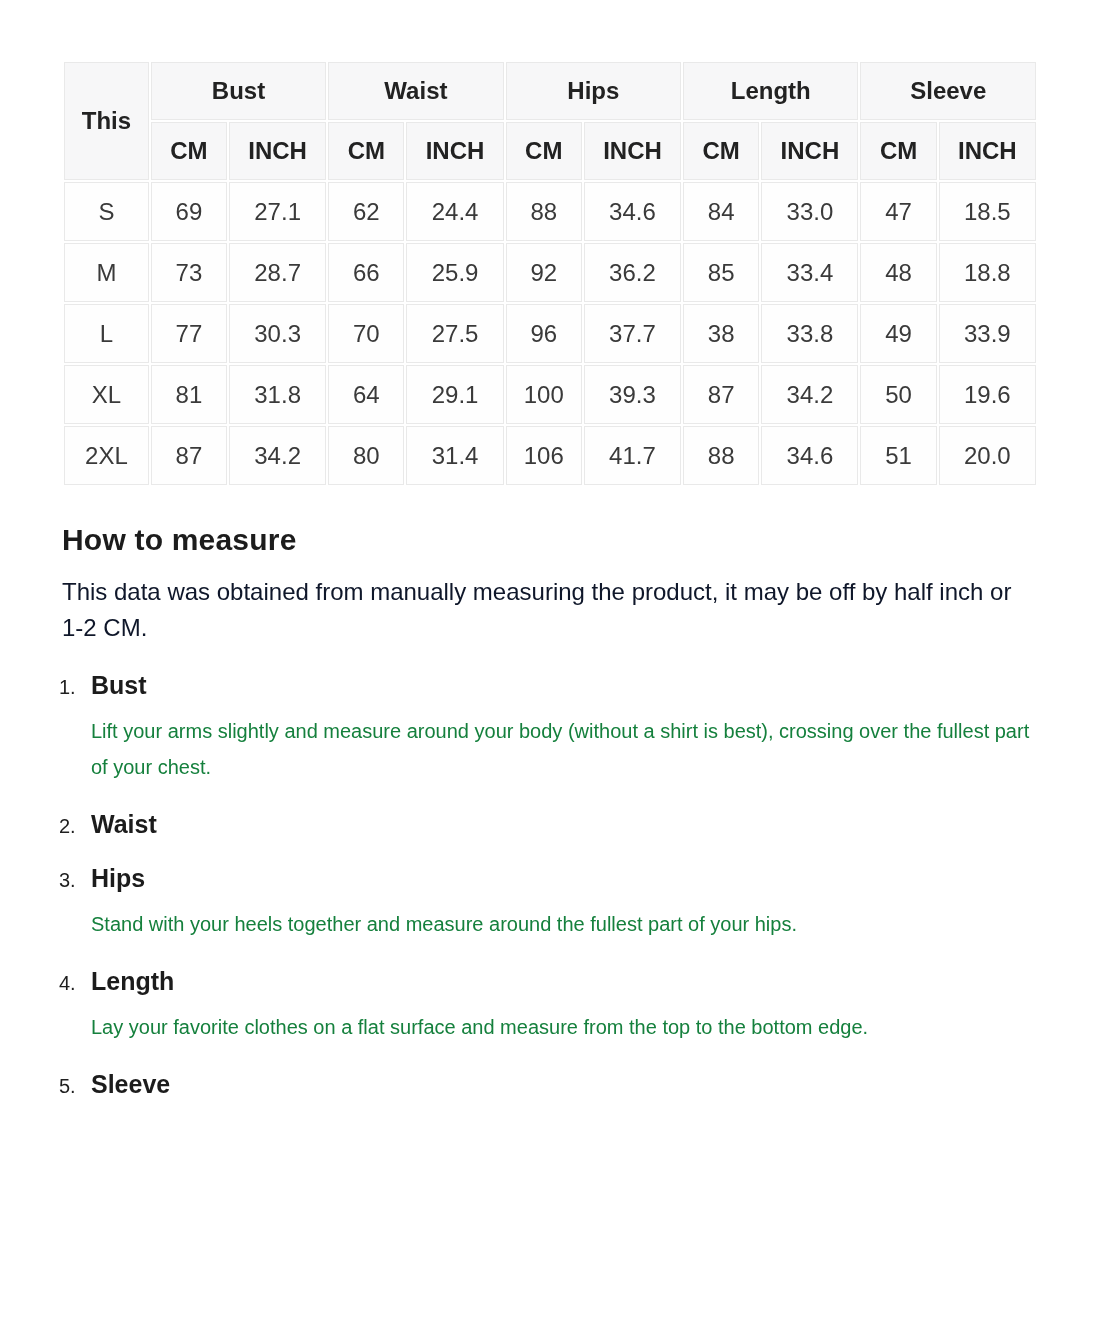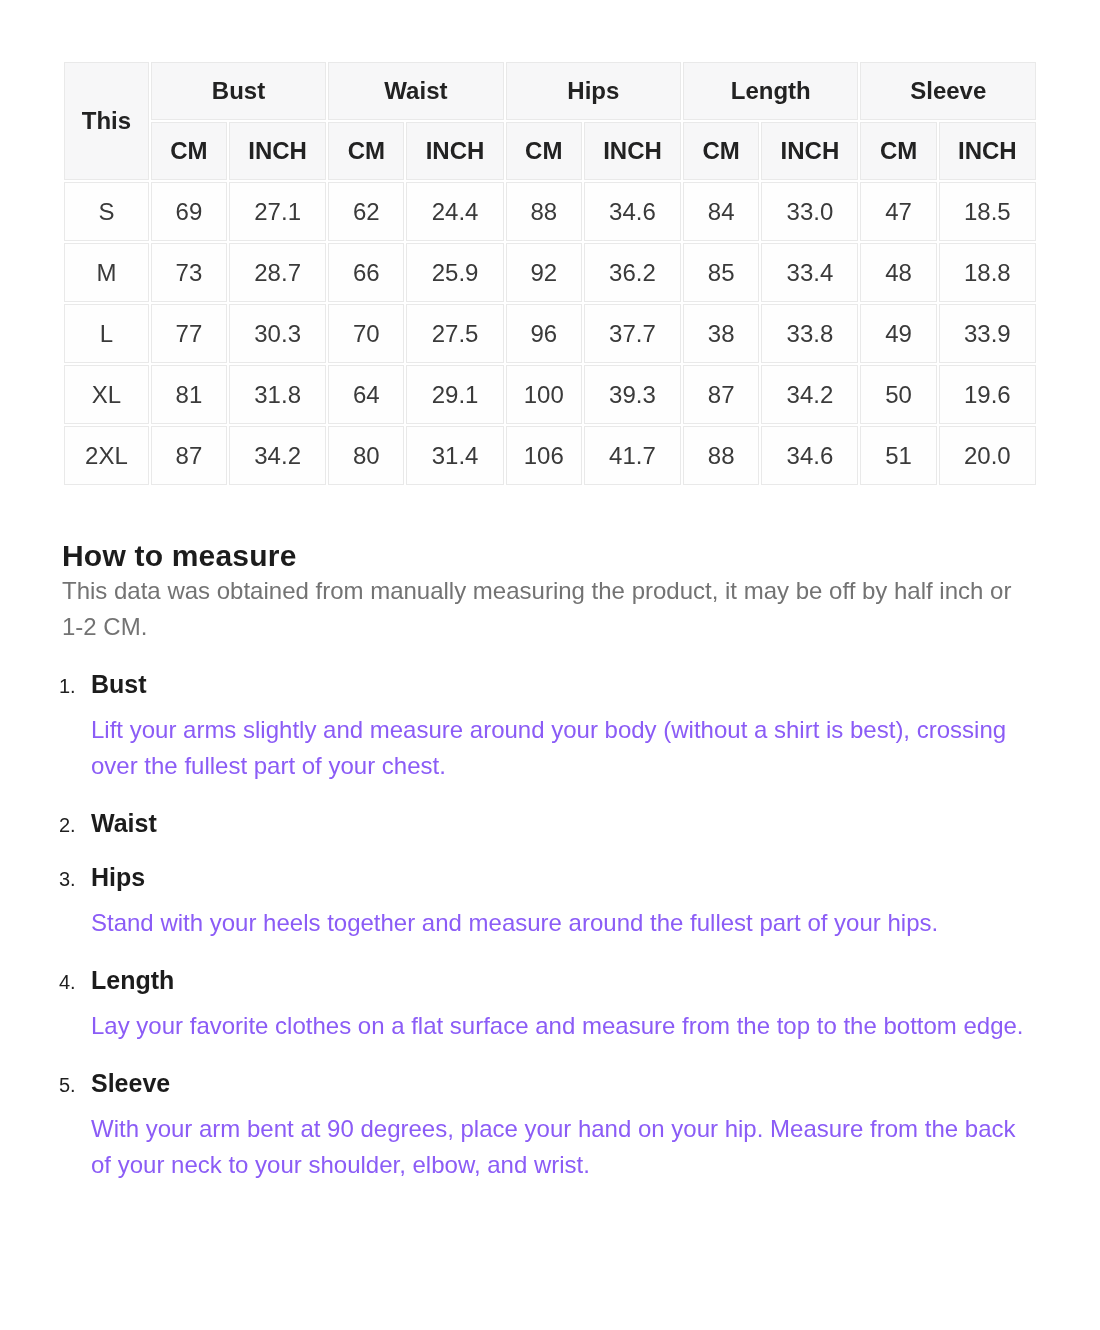--- a/index.html
+++ b/index.html
@@ -39,30 +39,31 @@
   }
   table.size-chart td {
     background: #fefefe;
     font-weight: normal;
     color: #3a3a3a;
     height: 59px;
   }
 
   
   .htm-title {
-    margin-top: 52px;
+    margin-top: 36px;
     font-size: 30px;
     font-weight: bold;
     color: #1c1c1c;
     letter-spacing: 0.2px;
   }
   .htm-intro {
+    margin-top: 17px;
     font-size: 24px;
     line-height: 36px;
-    color: #737373;
+    color: #0f172a;
     max-width: 978px;
   }
   .steps { margin-top: 8px; }
   .step {
     position: relative;
     padding-left: 29px;
     margin-top: 25px;
   }
   .step-number {
     position: absolute;
@@ -71,23 +72,23 @@
     font-size: 20px;
     color: #1f1f1f;
   }
   .step-title {
     font-size: 25px;
     font-weight: bold;
     color: #1c1c1c;
   }
   .step-desc {
     margin-top: 13px;
-    font-size: 24px;
+    font-size: 20px;
     line-height: 36px;
-    color: #8b5cf6;
+    color: #15803d;
     max-width: 950px;
   }
 </style>
 </head>
 <body>
 
 <div class="page">
 
   <table class="size-chart">
     <colgroup>
@@ -214,17 +215,16 @@
       <div class="step-desc">Stand with your heels together and measure around the fullest part of your hips.</div>
     </div>
     <div class="step">
       <span class="step-number">4.</span>
       <div class="step-title">Length</div>
       <div class="step-desc">Lay your favorite clothes on a flat surface and measure from the top to the bottom edge.</div>
     </div>
     <div class="step">
       <span class="step-number">5.</span>
       <div class="step-title">Sleeve</div>
-      <div class="step-desc">With your arm bent at 90 degrees, place your hand on your hip. Measure from the back of your neck to your shoulder, elbow, and wrist.</div>
     </div>
   </div>
 
 </div>
 
 </body></html>

